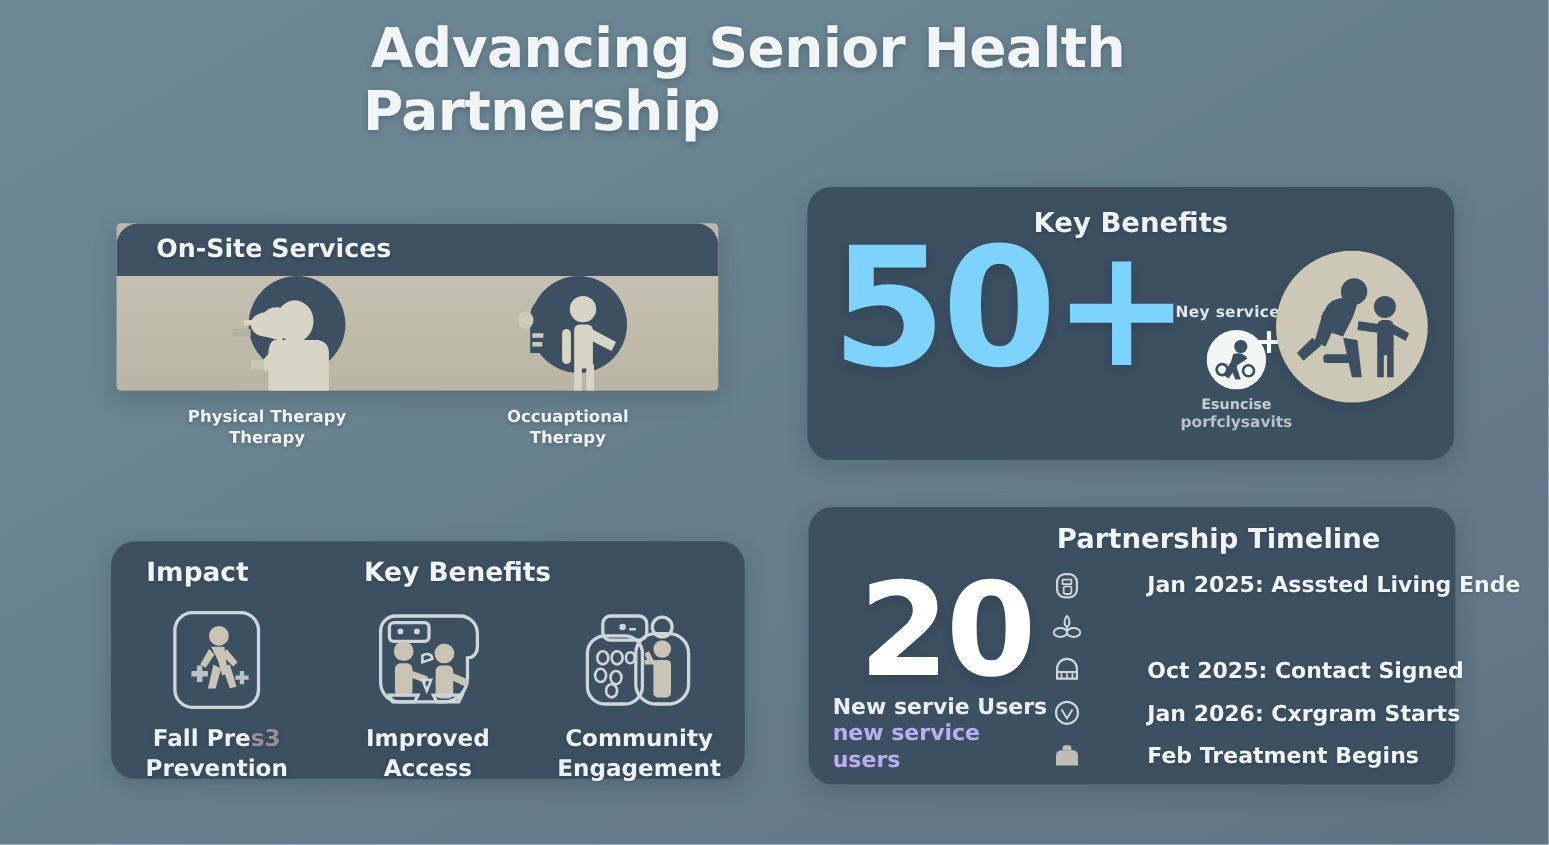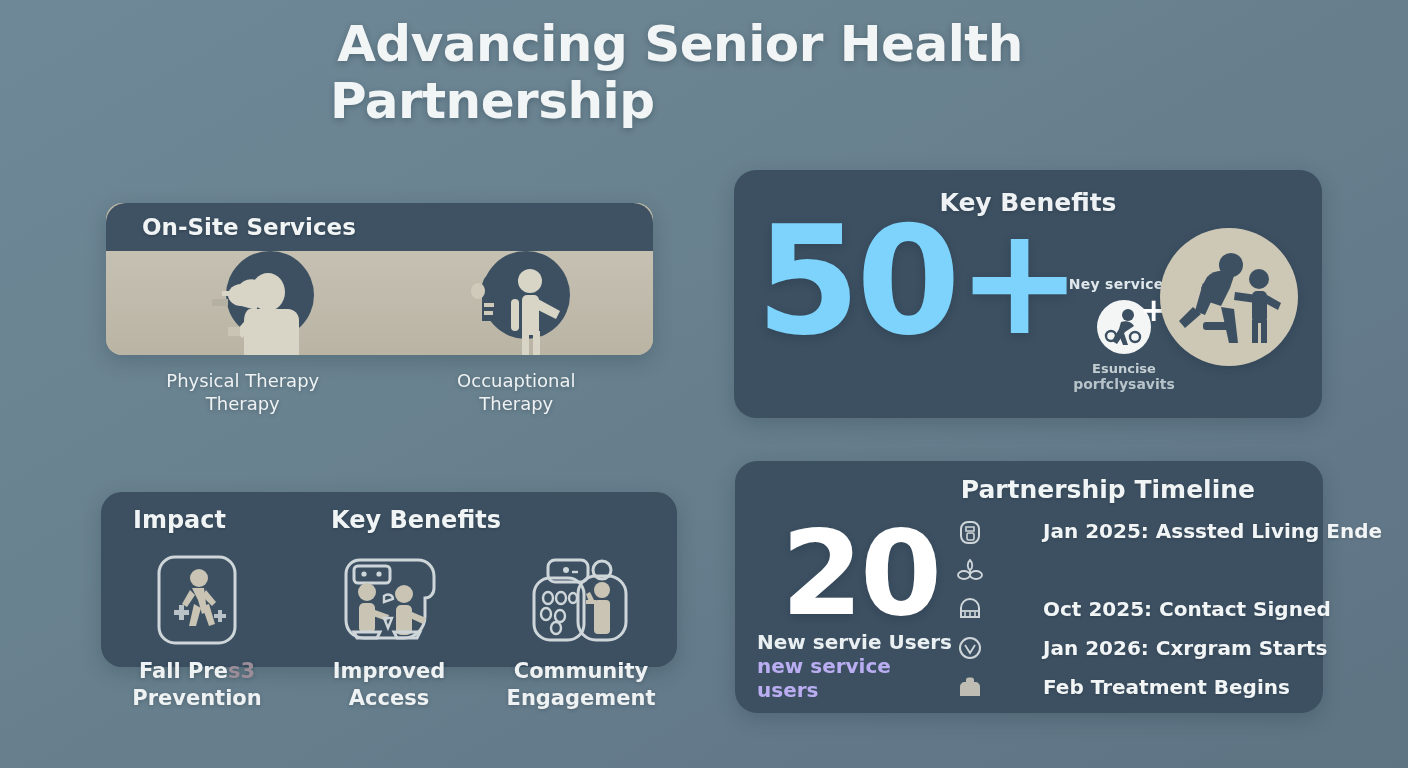--- a/index.html
+++ b/index.html
@@ -35,21 +35,21 @@
     position: absolute;
     border-radius: 22px;
     box-shadow: 0 6px 20px rgba(25,40,52,0.22);
   }
   .card-dark { background: #3c5062; }
 
   
   #card-services {
     left: 106px; top: 203px; width: 547px; height: 152px;
     background: #bdb8a8;
-    border-radius: 16px;
+    border-radius: 4px;
     overflow: hidden;
   }
   #card-services .hdr {
     height: 48px;
     background: #3e5264;
     display: flex; align-items: center;
     padding-left: 36px;
     border-radius: 20px 20px 0 0;
   }
   #card-services .hdr-txt {
@@ -63,21 +63,21 @@
   .svc-fig { position: absolute; bottom: -4px; }
   #svc-fig-1 { left: 92px; }
   #svc-fig-2 { left: 358px; }
 
   .svc-labels {
     position: absolute; left: 106px; top: 370px; width: 547px;
     display: flex;
   }
   .svc-label {
     flex: 1; text-align: center;
-    color: #eef2f3; font-weight: normal; font-size: 18px;
+    color: #eef2f3; font-weight: bold; font-size: 15px;
     line-height: 1.27;
     text-shadow: 0 1px 4px rgba(20,35,45,.30);
   }
   .svc-label .sub { display:block; }
 
   
   #card-stat { left: 734px; top: 170px; width: 588px; height: 248px; }
   #stat-hdr {
     position: absolute; left: 0; right: 0; top: 18px;
     text-align: center;
@@ -115,21 +115,21 @@
   }
   #stat-circle {
     position: absolute; right: 24px; top: 58px;
     width: 138px; height: 138px; border-radius: 50%;
     background: #cdc7b5;
     display: flex; align-items: center; justify-content: center;
     box-shadow: 0 3px 10px rgba(20,34,44,.18);
   }
 
   
-  #card-impact { left: 101px; top: 492px; width: 576px; height: 175px; border-radius: 21px; }
+  #card-impact { left: 101px; top: 492px; width: 576px; height: 216px; }
   #card-impact .hdr-row {
     position: absolute; top: 14px; left: 0; right: 0; height: 34px;
   }
   #card-impact .hdr-a {
     position: absolute; left: 32px;
     color: #f0f4f5; font-weight: bold; font-size: 24px;
     text-shadow: 0 1px 3px rgba(0,0,0,.22);
   }
   #card-impact .hdr-b {
     position: absolute; left: 230px;

